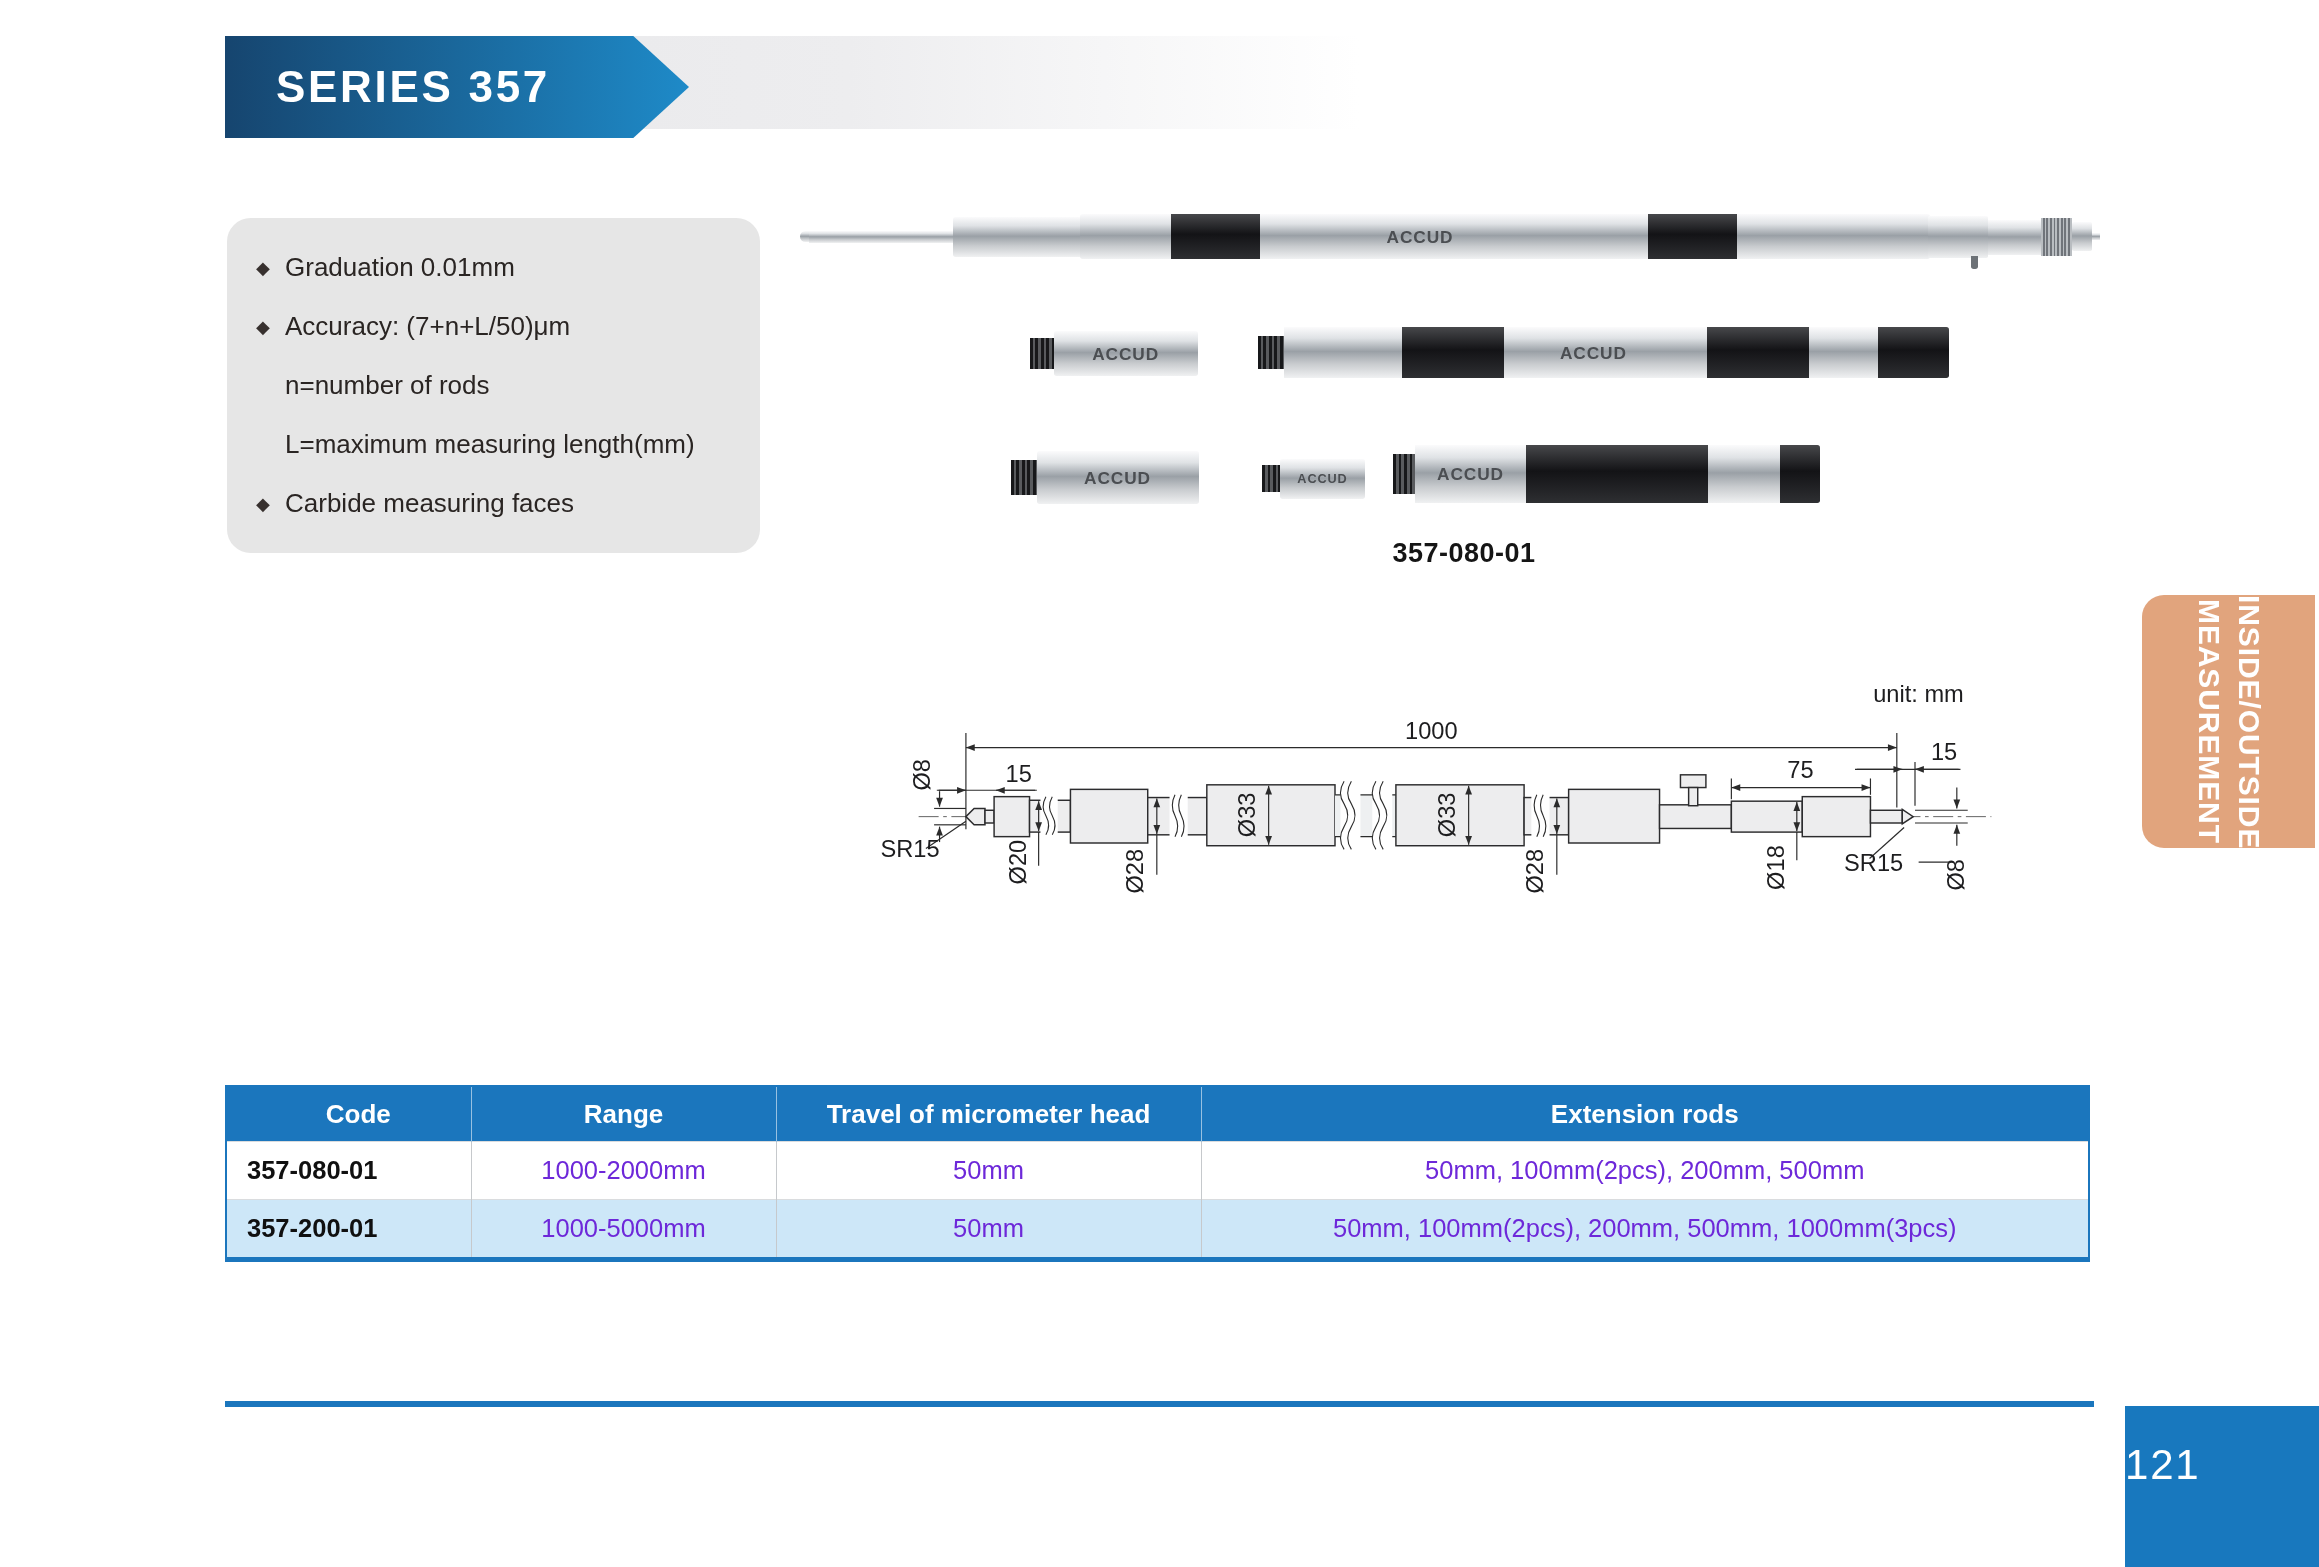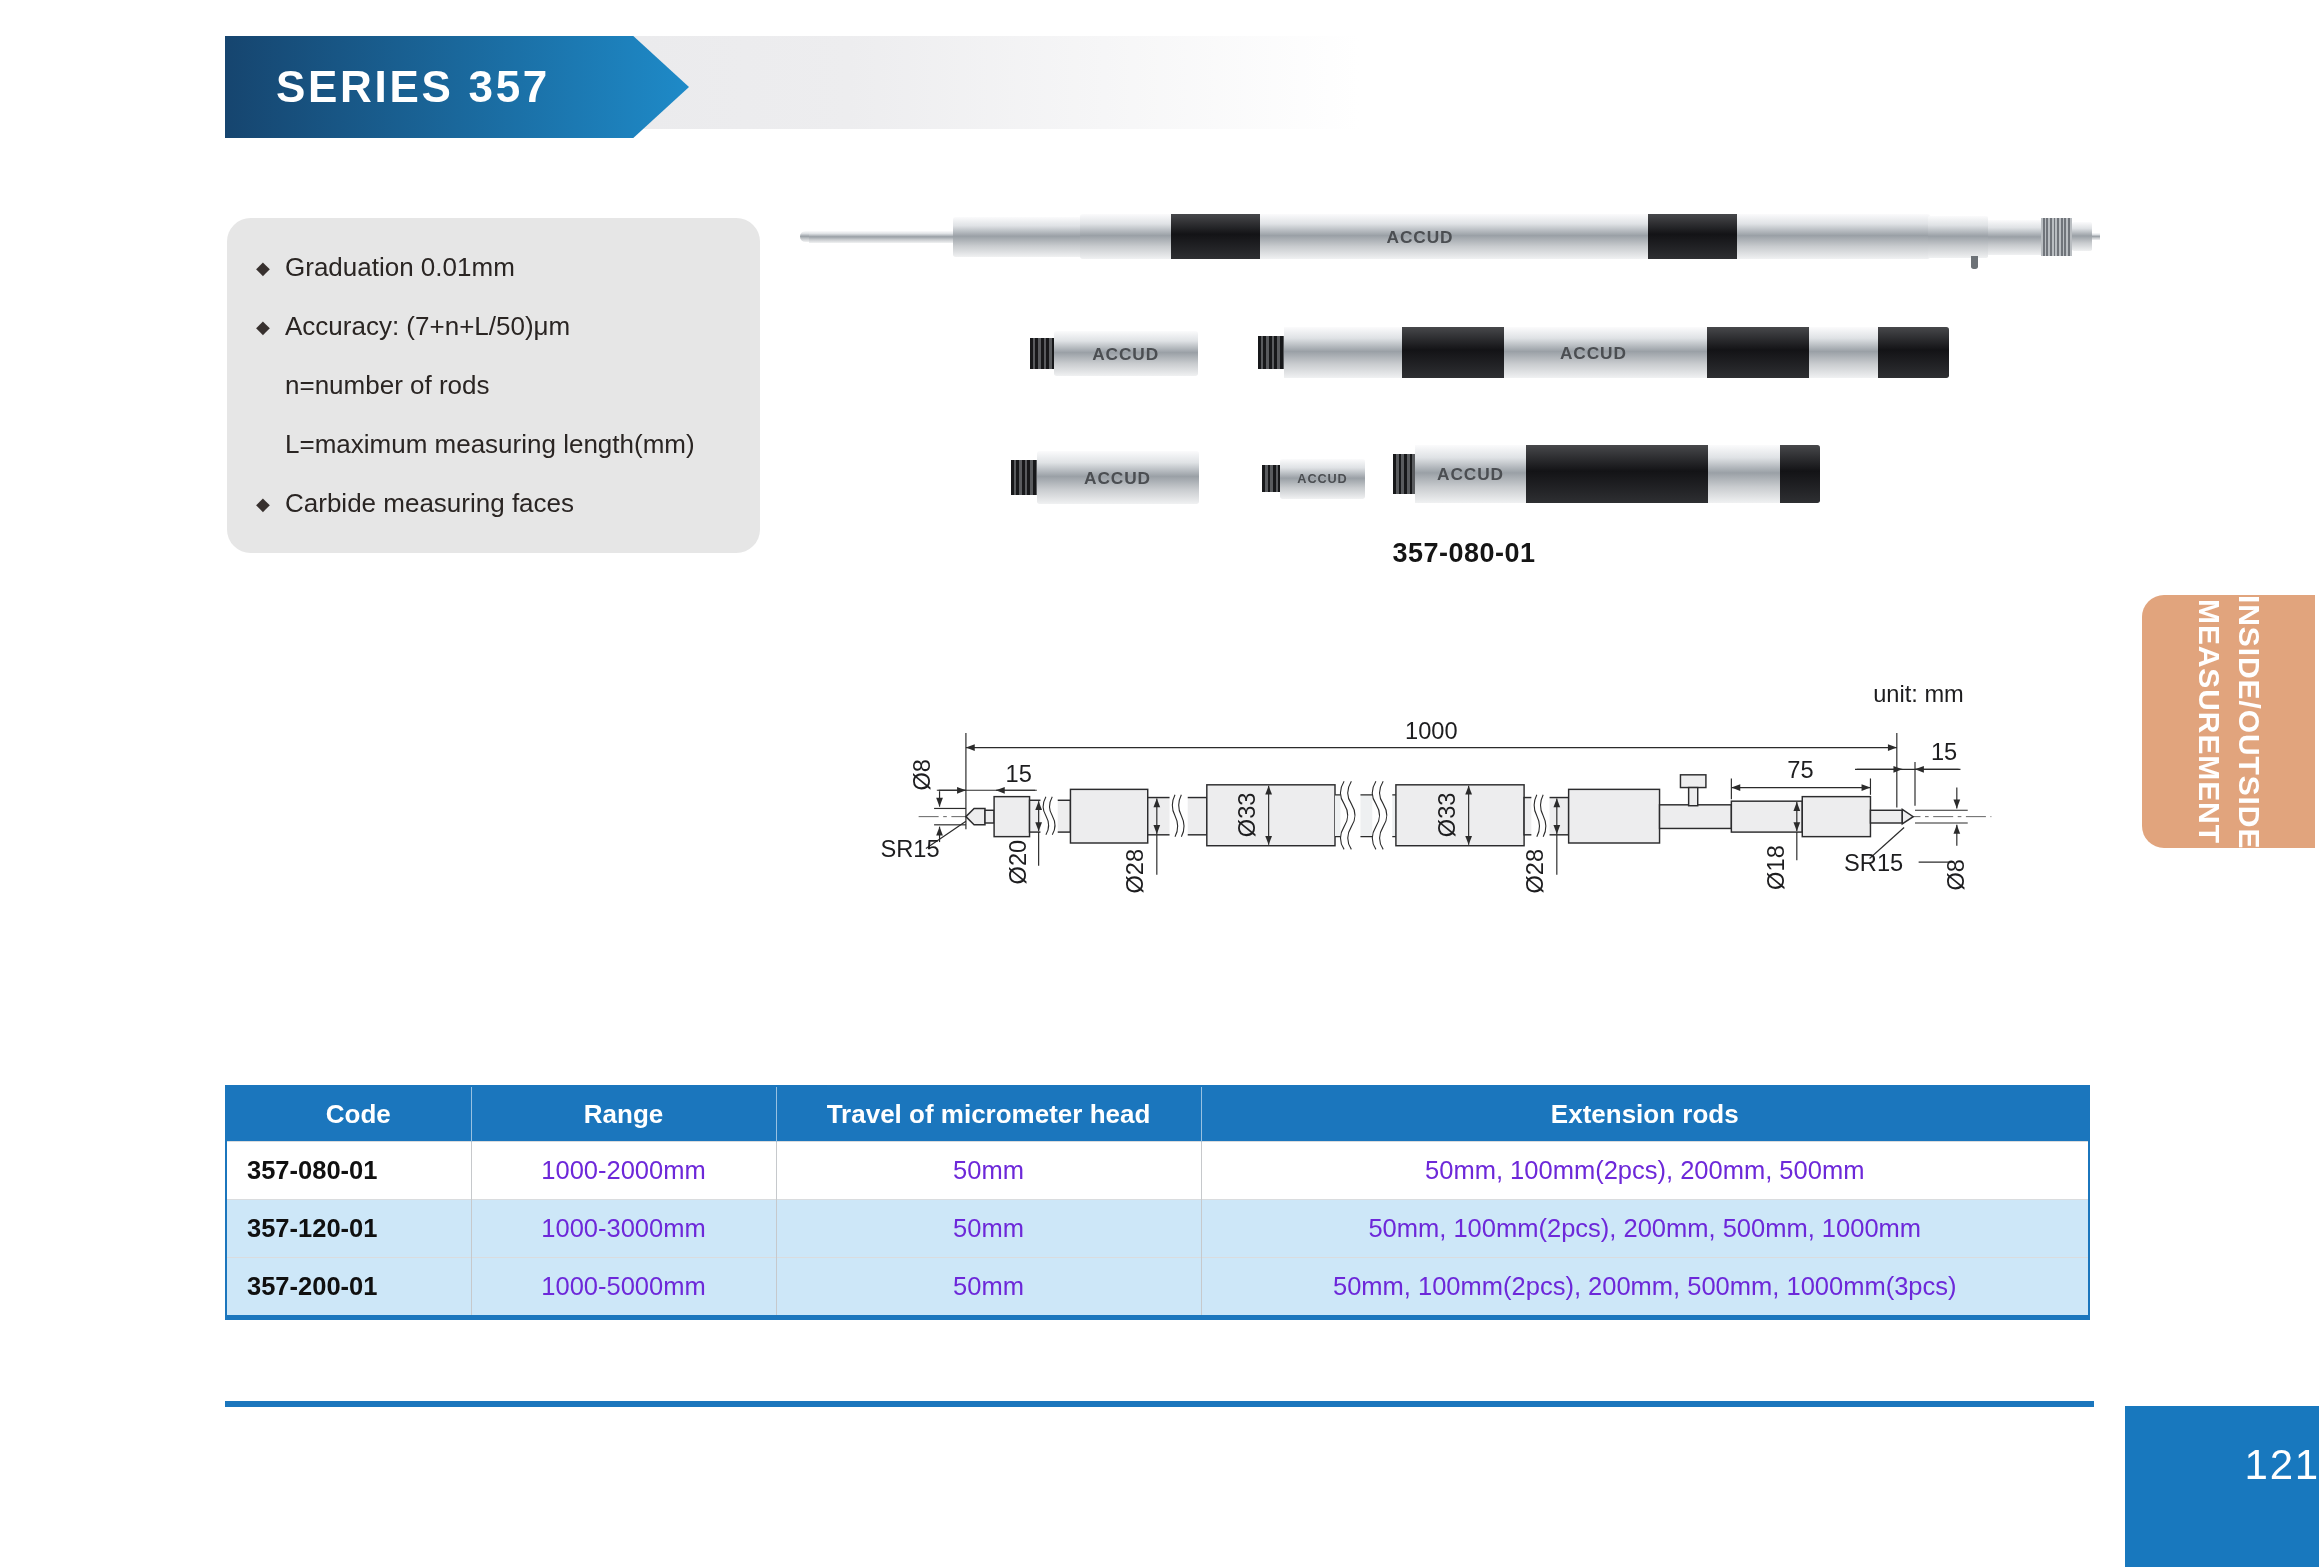--- a/index.html
+++ b/index.html
@@ -60,21 +60,21 @@
   table.spec th:last-child{border-right:none;}
   table.spec td{font-size:25.5px;color:#6d28d9;text-align:center;height:55px;
         border-right:0.9px solid #c6c9cc;border-top:1.8px solid #dadcde;background:#fff;}
   table.spec td:first-child{text-align:left;padding-left:20px;font-weight:700;color:#101010;}
   table.spec td:last-child{border-right:none;}
   table.spec tr.alt td{background:#cde7f8;}
 
   
   .bottom-rule{position:absolute;left:225px;top:1401px;width:1869px;height:6.4px;background:#1b76bd;}
   .page-box{position:absolute;left:2125px;top:1406px;width:195px;height:162px;background:#1878be;
-        color:#fff;text-align:right;font-size:42px;padding-top:35px;box-sizing:border-box;letter-spacing:1.8px;}
+        color:#fff;text-align:left;font-size:42px;padding-top:35px;box-sizing:border-box;letter-spacing:1.8px;}
 </style>
 </head>
 <body>
 
 <div class="page">
 
   <div class="gray-bar"></div>
   <div class="blue-banner">
     <span>SERIES 357</span>
   </div>
@@ -330,26 +330,20 @@
       </tr>
     </thead>
     <tbody>
       <tr>
         <td>357-080-01</td>
         <td>1000-2000mm</td>
         <td>50mm</td>
         <td>50mm, 100mm(2pcs), 200mm, 500mm</td>
       </tr>
       <tr class="alt">
-        <td>357-120-01</td>
-        <td>1000-3000mm</td>
-        <td>50mm</td>
-        <td>50mm, 100mm(2pcs), 200mm, 500mm, 1000mm</td>
-      </tr>
-      <tr class="alt">
         <td>357-200-01</td>
         <td>1000-5000mm</td>
         <td>50mm</td>
         <td>50mm, 100mm(2pcs), 200mm, 500mm, 1000mm(3pcs)</td>
       </tr>
     </tbody>
   </table>
 
   <div class="bottom-rule"></div>
   <div class="page-box">121</div>

